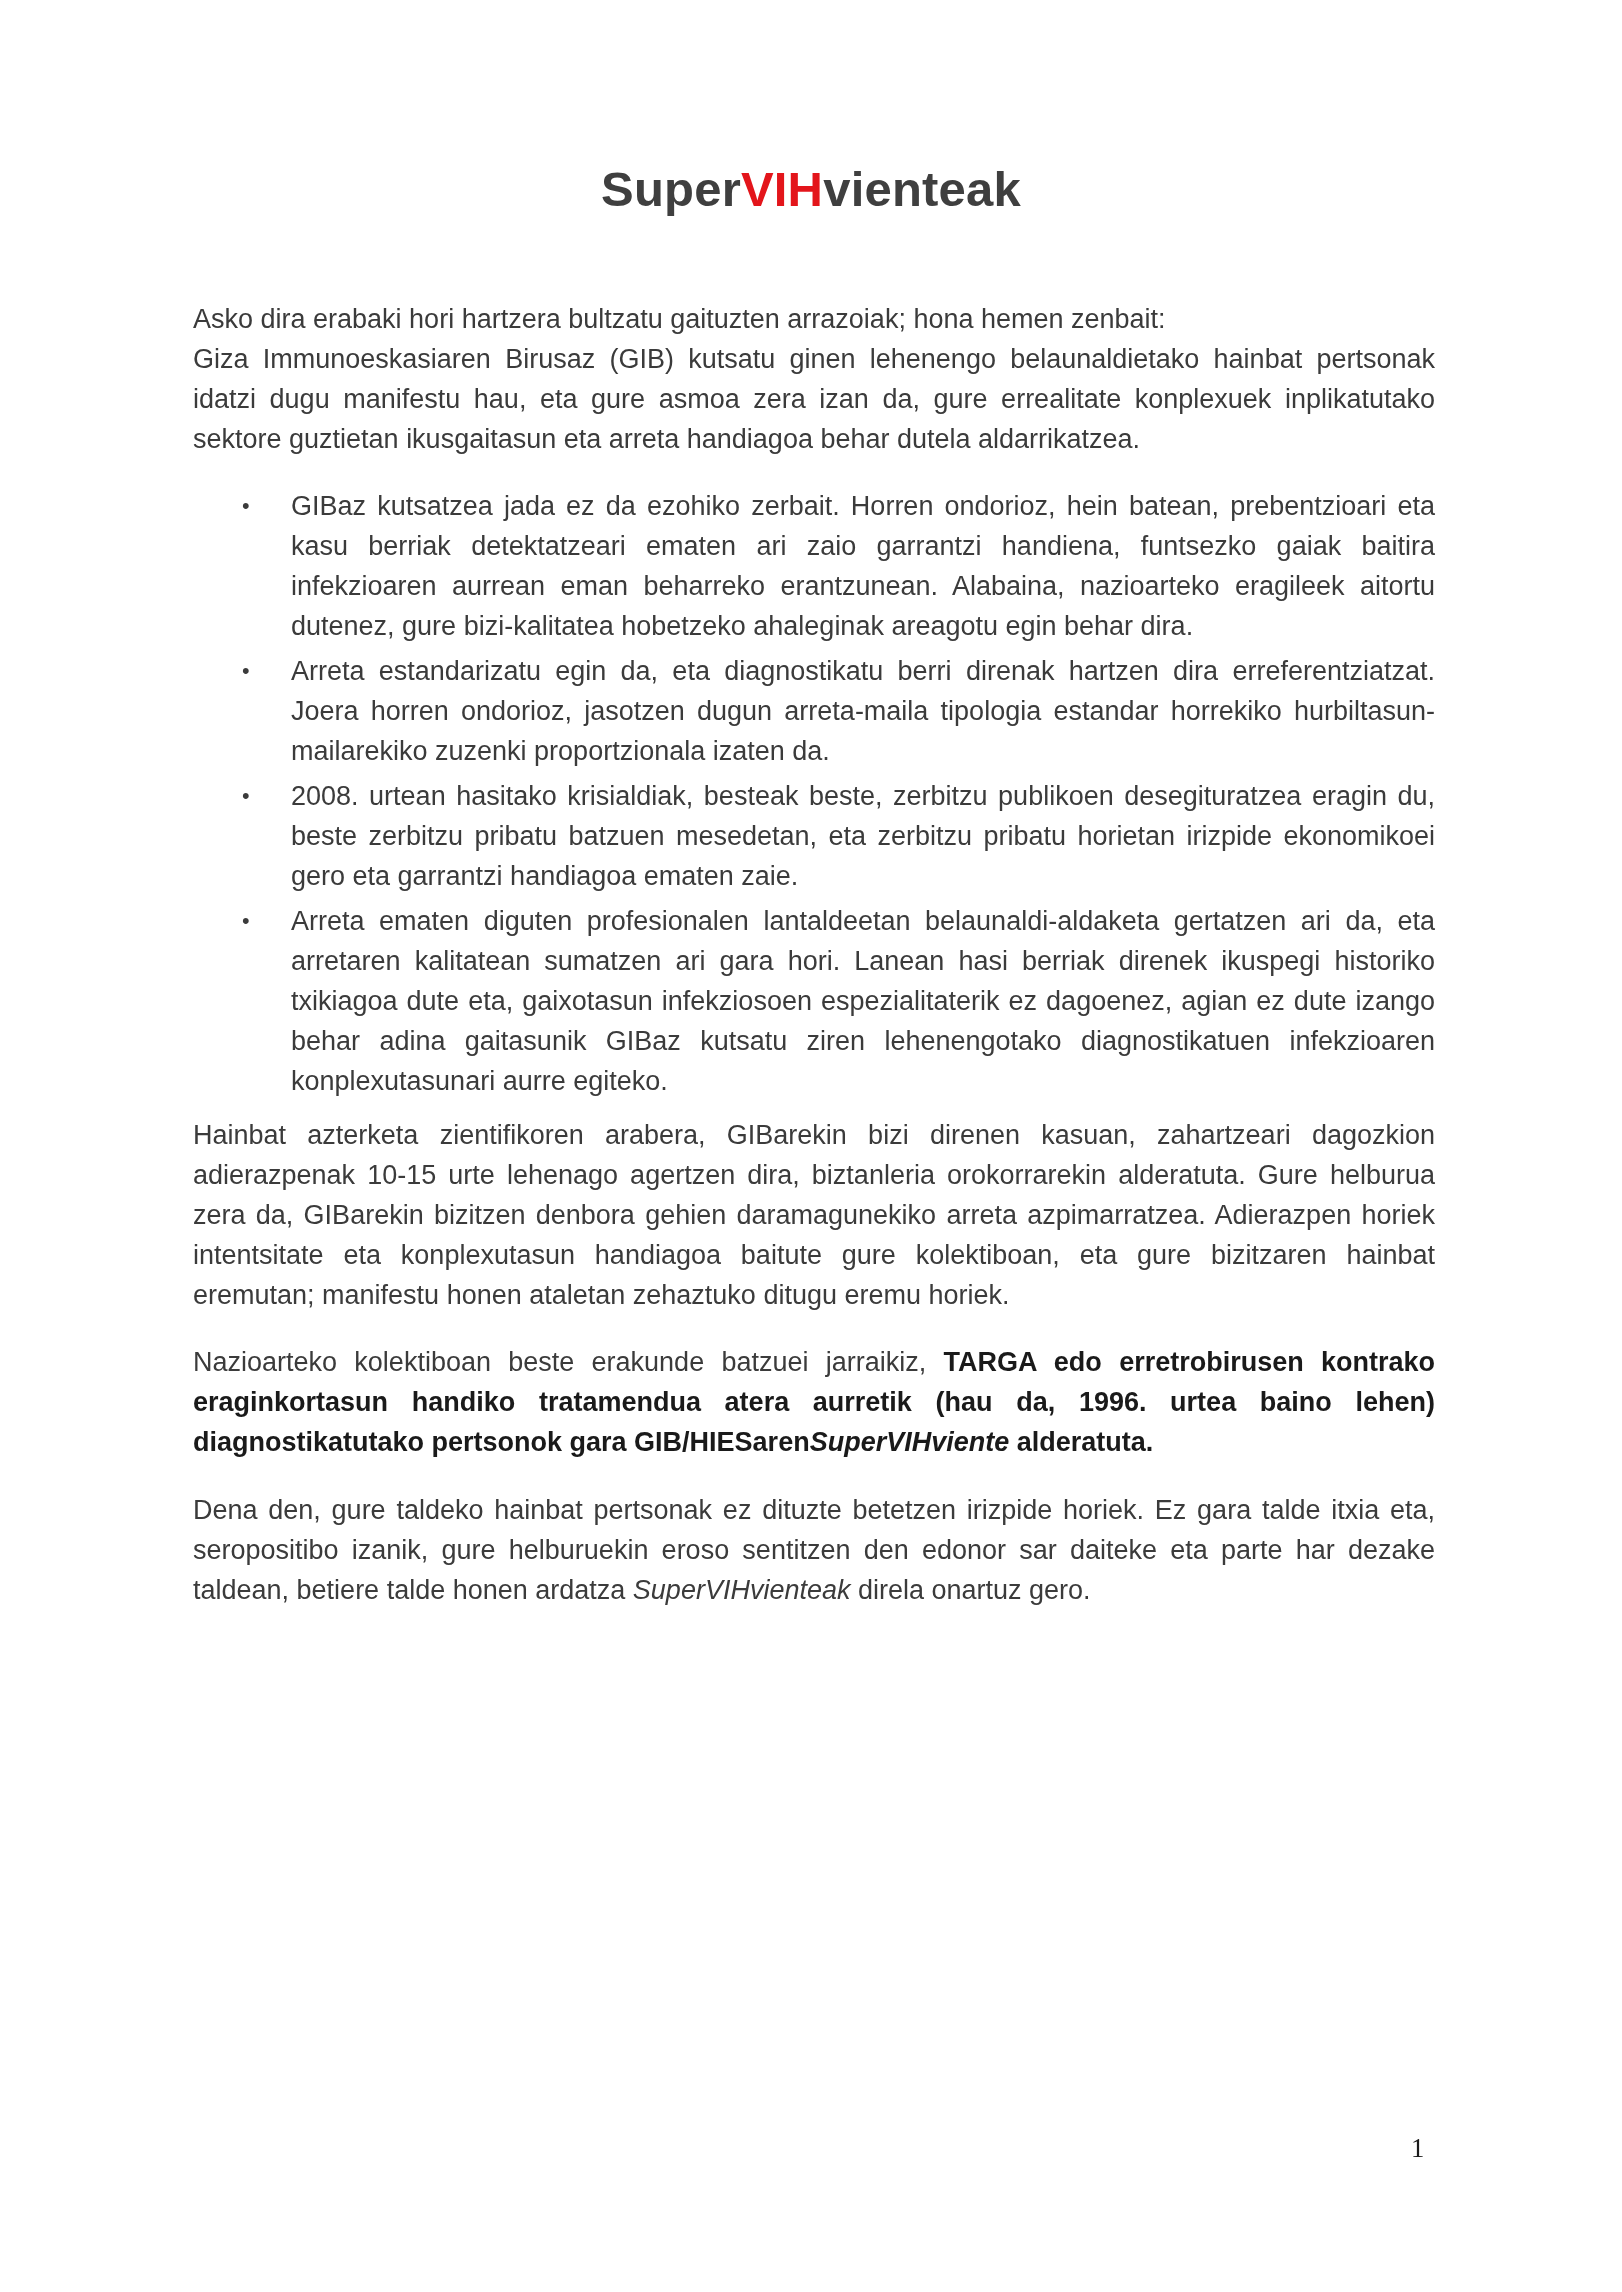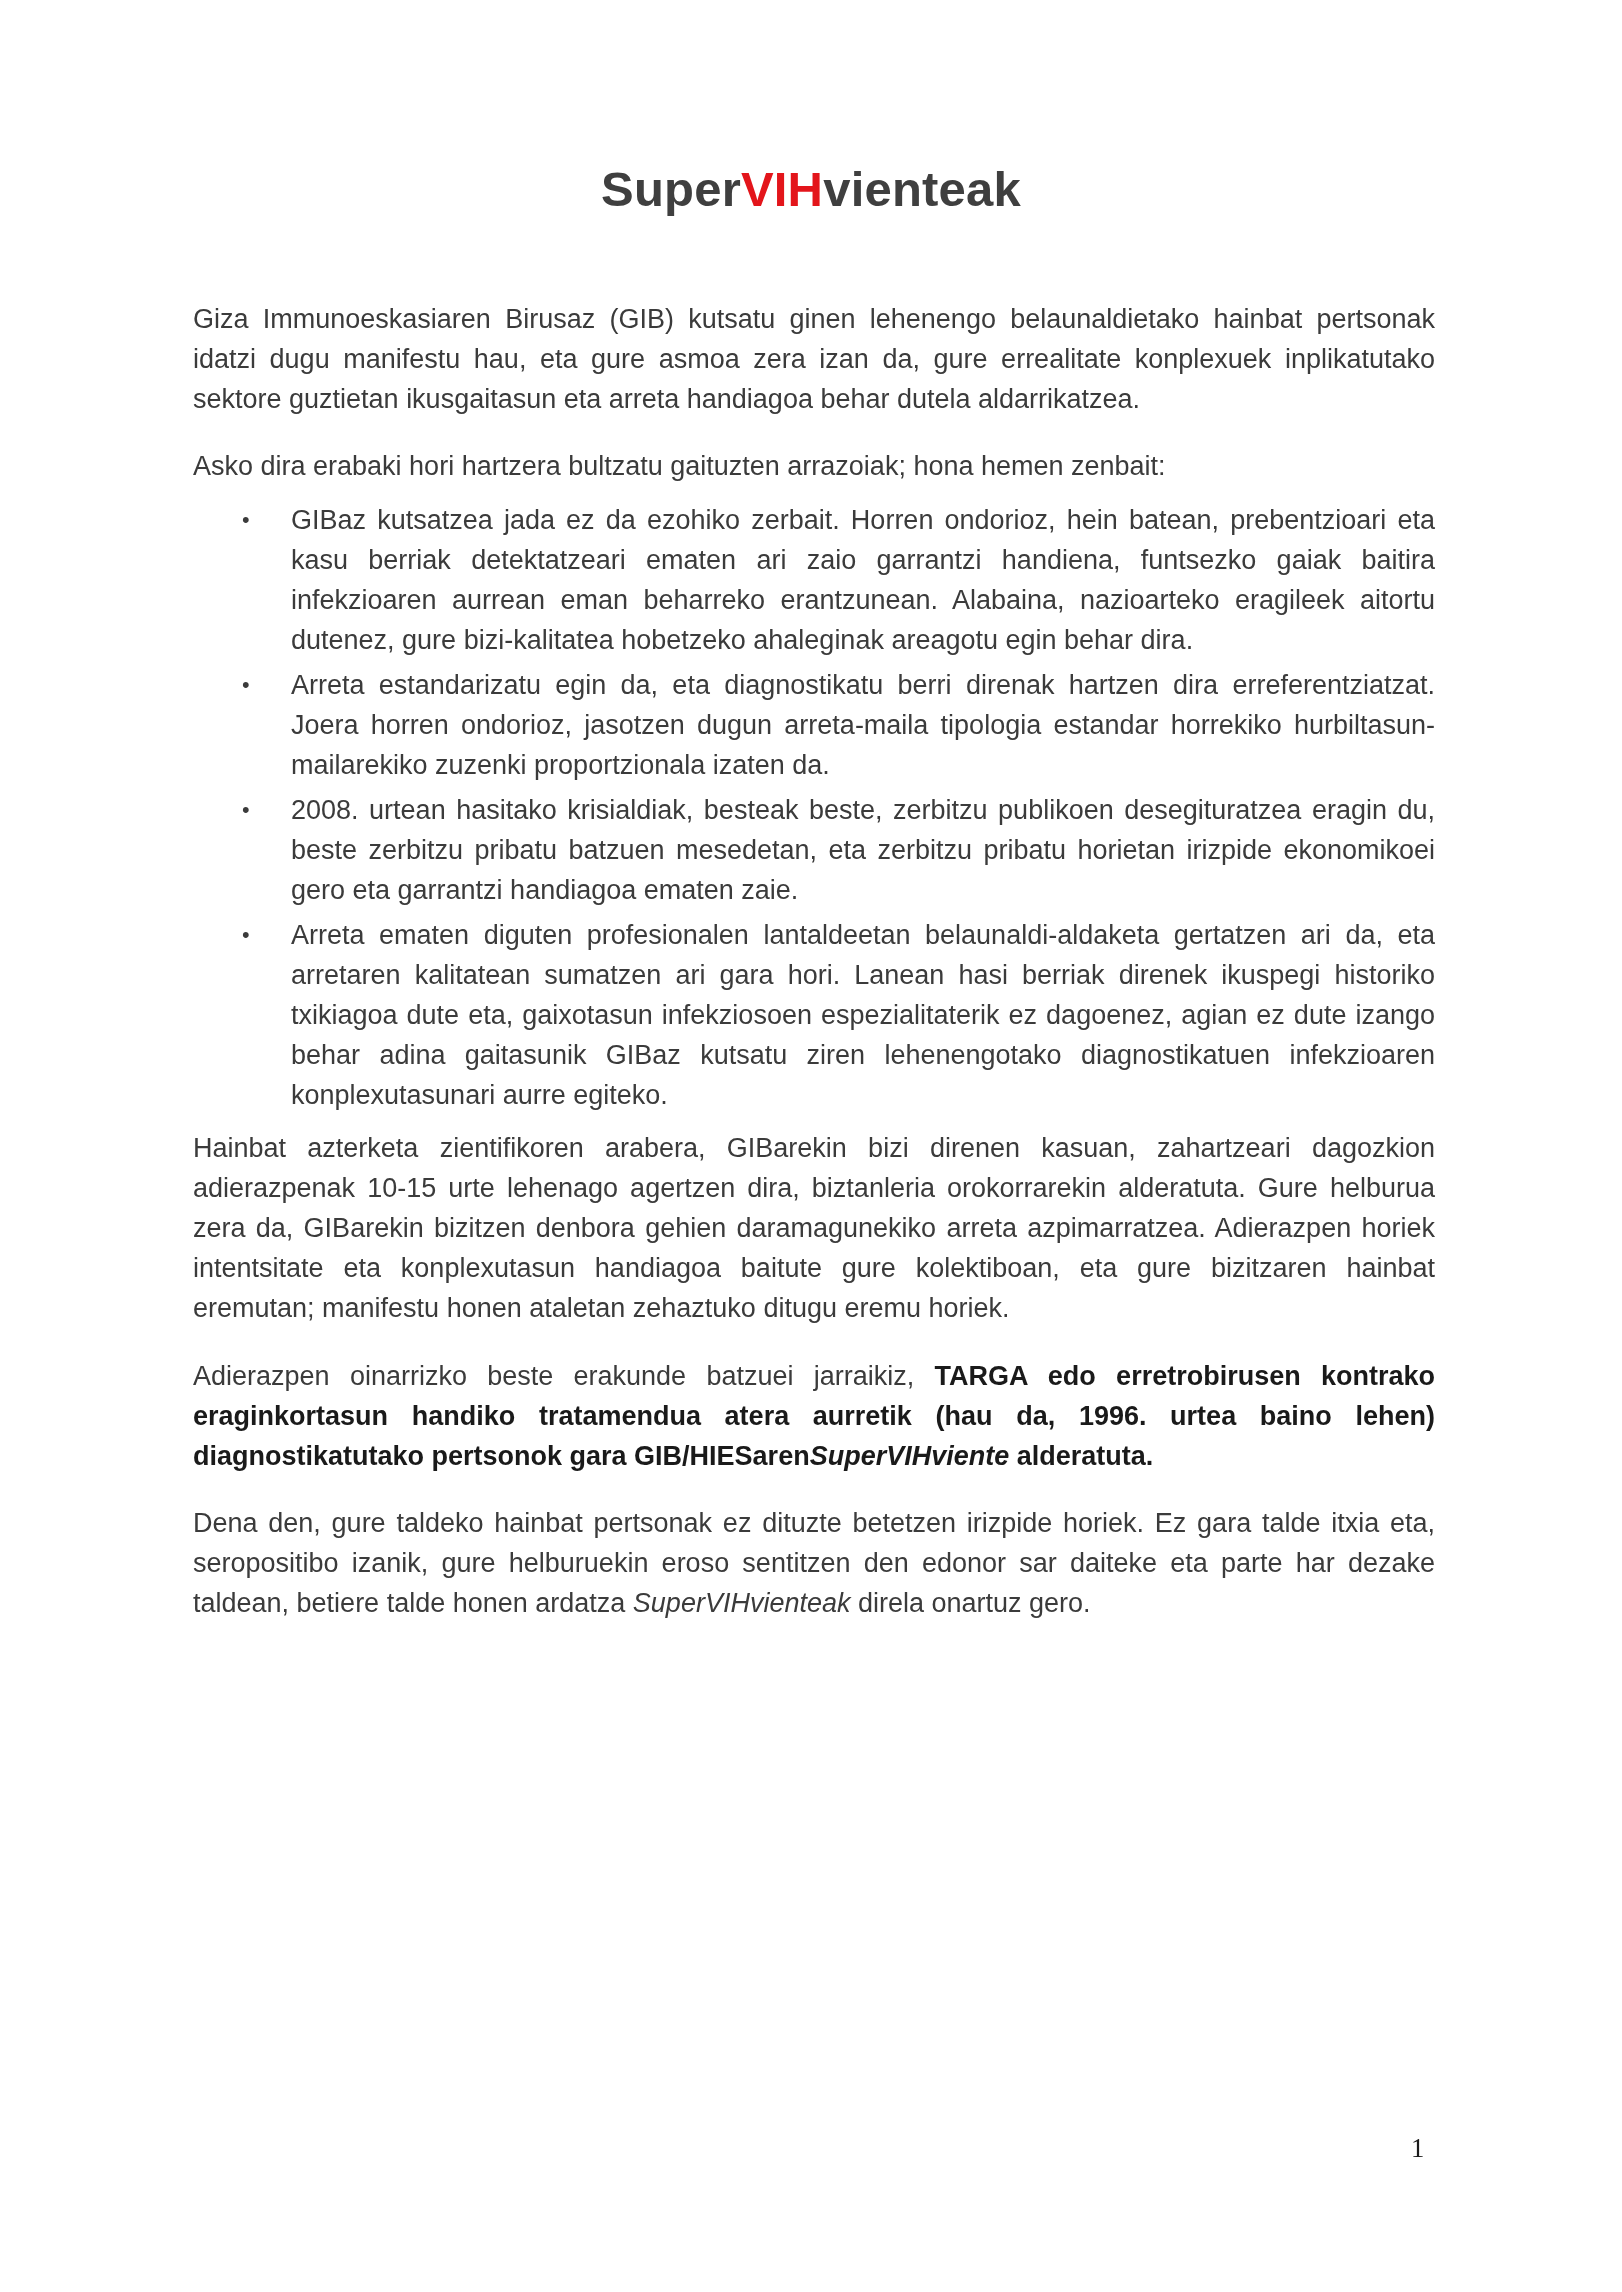--- a/index.html
+++ b/index.html
@@ -75,23 +75,23 @@
   </style>
 </head>
 <body>
 
 <div class="page">
 
   <h1 class="title"><span>Super</span><span class="red">VIH</span><span>vienteak</span></h1>
 
   <div class="content">
 
+    <p style="margin-bottom:0;">Asko dira erabaki hori hartzera bultzatu gaituzten arrazoiak; hona hemen zenbait:</p>
+
     <p>Giza Immunoeskasiaren Birusaz (GIB) kutsatu ginen lehenengo belaunaldietako hainbat pertsonak idatzi dugu manifestu hau, eta gure asmoa zera izan da, gure errealitate konplexuek inplikatutako sektore guztietan ikusgaitasun eta arreta handiagoa behar dutela aldarrikatzea.</p>
-
-    <p style="margin-bottom:0;">Asko dira erabaki hori hartzera bultzatu gaituzten arrazoiak; hona hemen zenbait:</p>
 
     <ul>
       <li>
         <span class="bullet">•</span>
         <span>GIBaz kutsatzea jada ez da ezohiko zerbait. Horren ondorioz, hein batean, prebentzioari eta kasu berriak detektatzeari ematen ari zaio garrantzi handiena, funtsezko gaiak baitira infekzioaren aurrean eman beharreko erantzunean. Alabaina, nazioarteko eragileek aitortu dutenez, gure bizi-kalitatea hobetzeko ahaleginak areagotu egin behar dira.</span>
       </li>
       <li>
         <span class="bullet">•</span>
         <span>Arreta estandarizatu egin da, eta diagnostikatu berri direnak hartzen dira erreferentziatzat. Joera horren ondorioz, jasotzen dugun arreta-maila tipologia estandar horrekiko hurbiltasun-mailarekiko zuzenki proportzionala izaten da.</span>
       </li>
@@ -100,21 +100,21 @@
         <span>2008. urtean hasitako krisialdiak, besteak beste, zerbitzu publikoen desegituratzea eragin du, beste zerbitzu pribatu batzuen mesedetan, eta zerbitzu pribatu horietan irizpide ekonomikoei gero eta garrantzi handiagoa ematen zaie.</span>
       </li>
       <li>
         <span class="bullet">•</span>
         <span>Arreta ematen diguten profesionalen lantaldeetan belaunaldi-aldaketa gertatzen ari da, eta arretaren kalitatean sumatzen ari gara hori. Lanean hasi berriak direnek ikuspegi historiko txikiagoa dute eta, gaixotasun infekziosoen espezialitaterik ez dagoenez, agian ez dute izango behar adina gaitasunik GIBaz kutsatu ziren lehenengotako diagnostikatuen infekzioaren konplexutasunari aurre egiteko.</span>
       </li>
     </ul>
 
     <p>Hainbat azterketa zientifikoren arabera, GIBarekin bizi direnen kasuan, zahartzeari dagozkion adierazpenak 10-15 urte lehenago agertzen dira, biztanleria orokorrarekin alderatuta. Gure helburua zera da, GIBarekin bizitzen denbora gehien daramagunekiko arreta azpimarratzea. Adierazpen horiek intentsitate eta konplexutasun handiagoa baitute gure kolektiboan, eta gure bizitzaren hainbat eremutan; manifestu honen ataletan zehaztuko ditugu eremu horiek.</p>
 
-    <p><span>Adierazpen oinarrizko beste erakunde batzuei jarraikiz, </span><span class="bold">TARGA edo erretrobirusen kontrako eraginkortasun handiko tratamendua atera aurretik (hau da, 1996. urtea baino lehen) diagnostikatutako pertsonok gara GIB/HIESaren</span><span class="bold it">SuperVIHviente</span><span class="bold"> alderatuta.</span></p>
+    <p><span>Nazioarteko kolektiboan beste erakunde batzuei jarraikiz, </span><span class="bold">TARGA edo erretrobirusen kontrako eraginkortasun handiko tratamendua atera aurretik (hau da, 1996. urtea baino lehen) diagnostikatutako pertsonok gara GIB/HIESaren</span><span class="bold it">SuperVIHviente</span><span class="bold"> alderatuta.</span></p>
 
     <p><span>Dena den, gure taldeko hainbat pertsonak ez dituzte betetzen irizpide horiek. Ez gara talde itxia eta, seropositibo izanik, gure helburuekin eroso sentitzen den edonor sar daiteke eta parte har dezake taldean, betiere talde honen ardatza </span><span class="it">SuperVIHvienteak</span><span> direla onartuz gero.</span></p>
 
   </div>
 
   <div class="page-number">1</div>
 
 </div>
 
 

